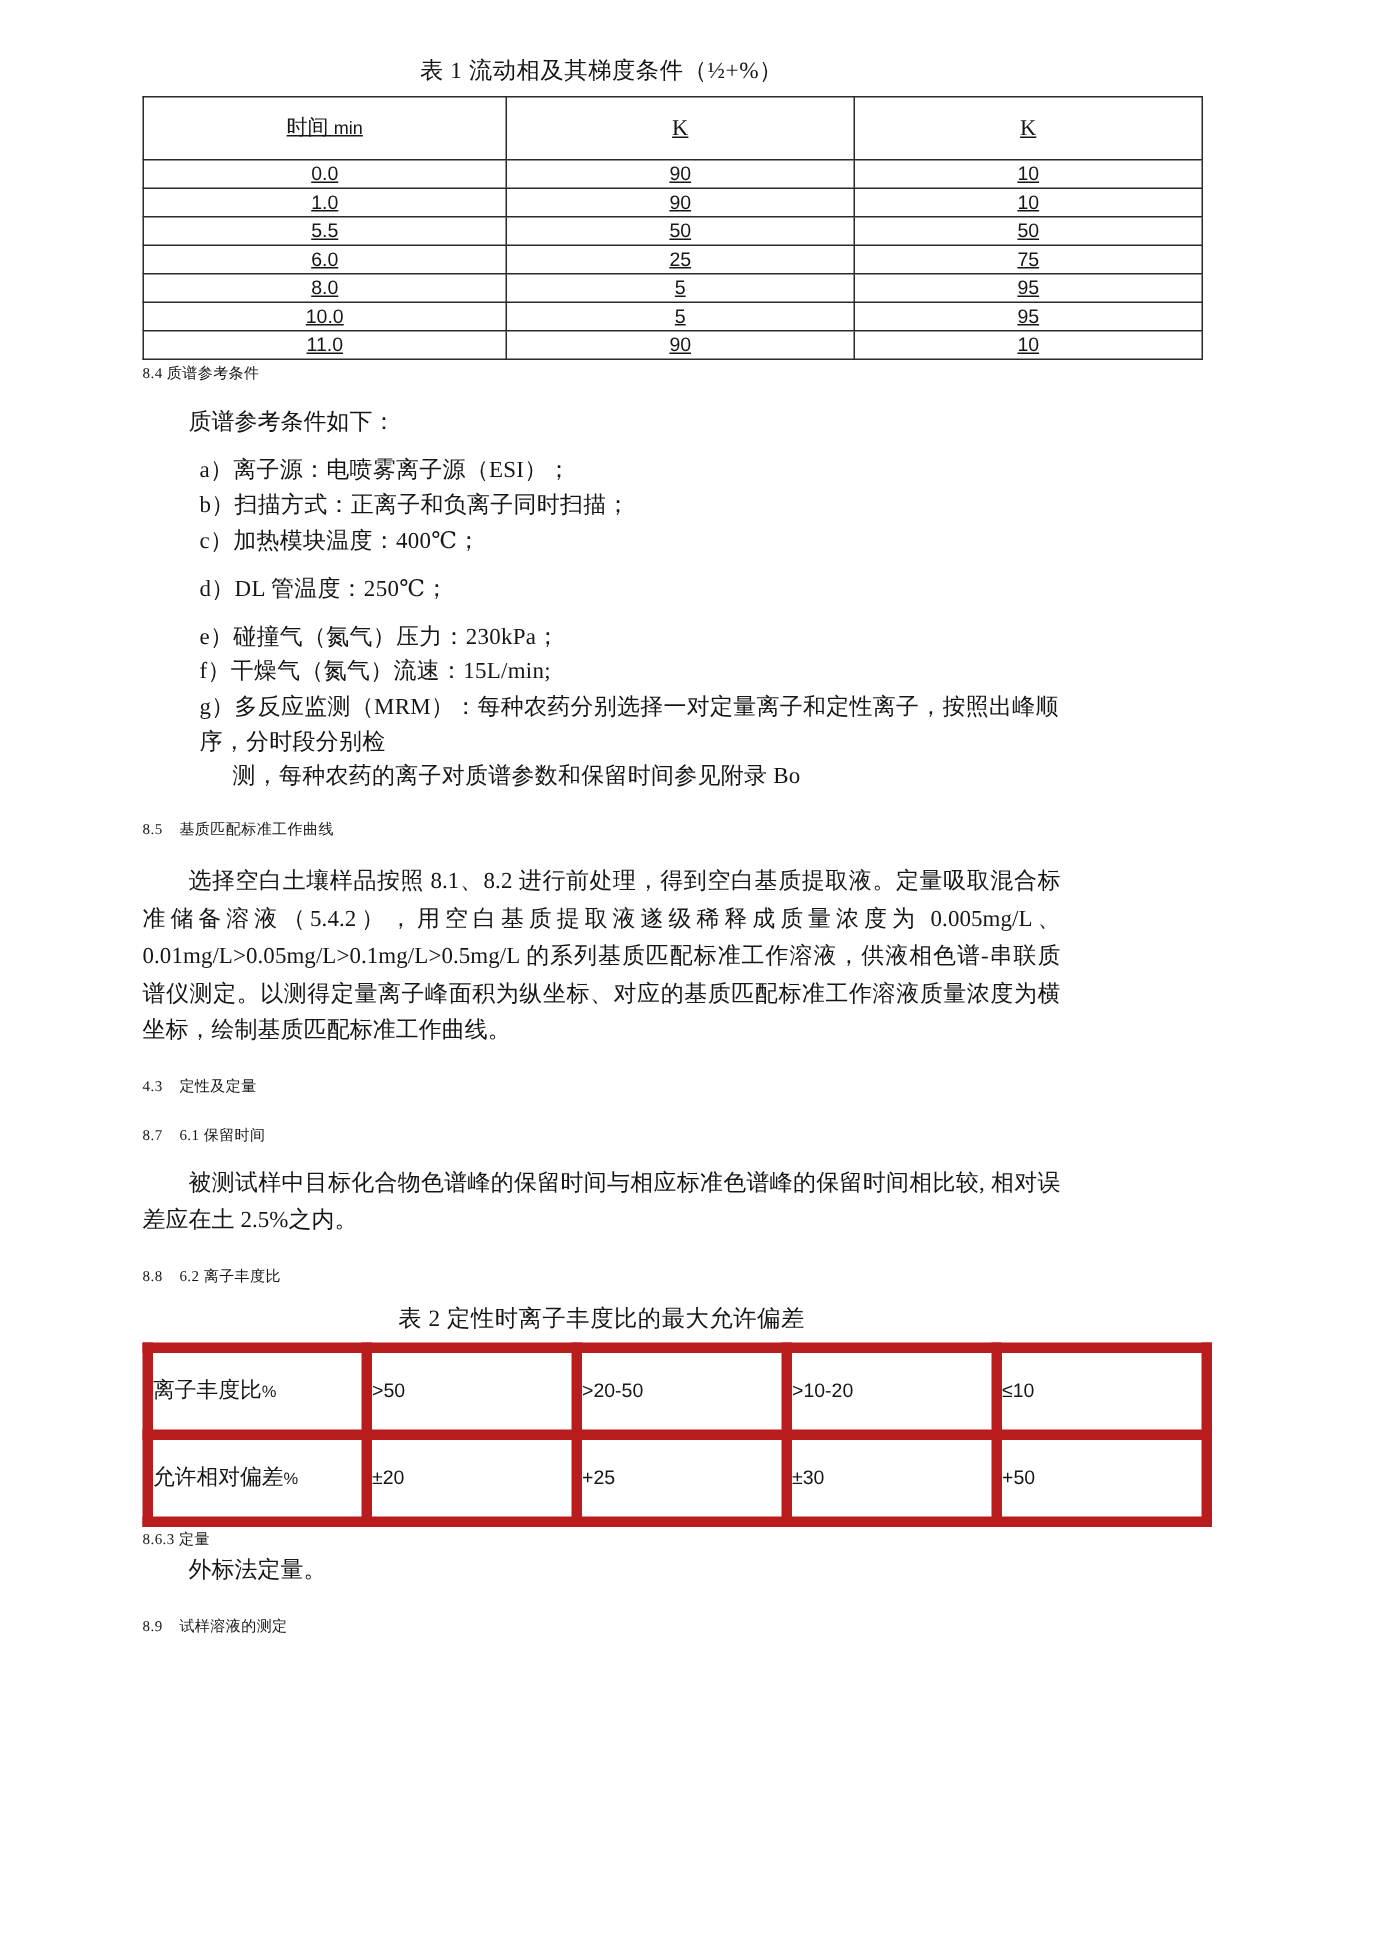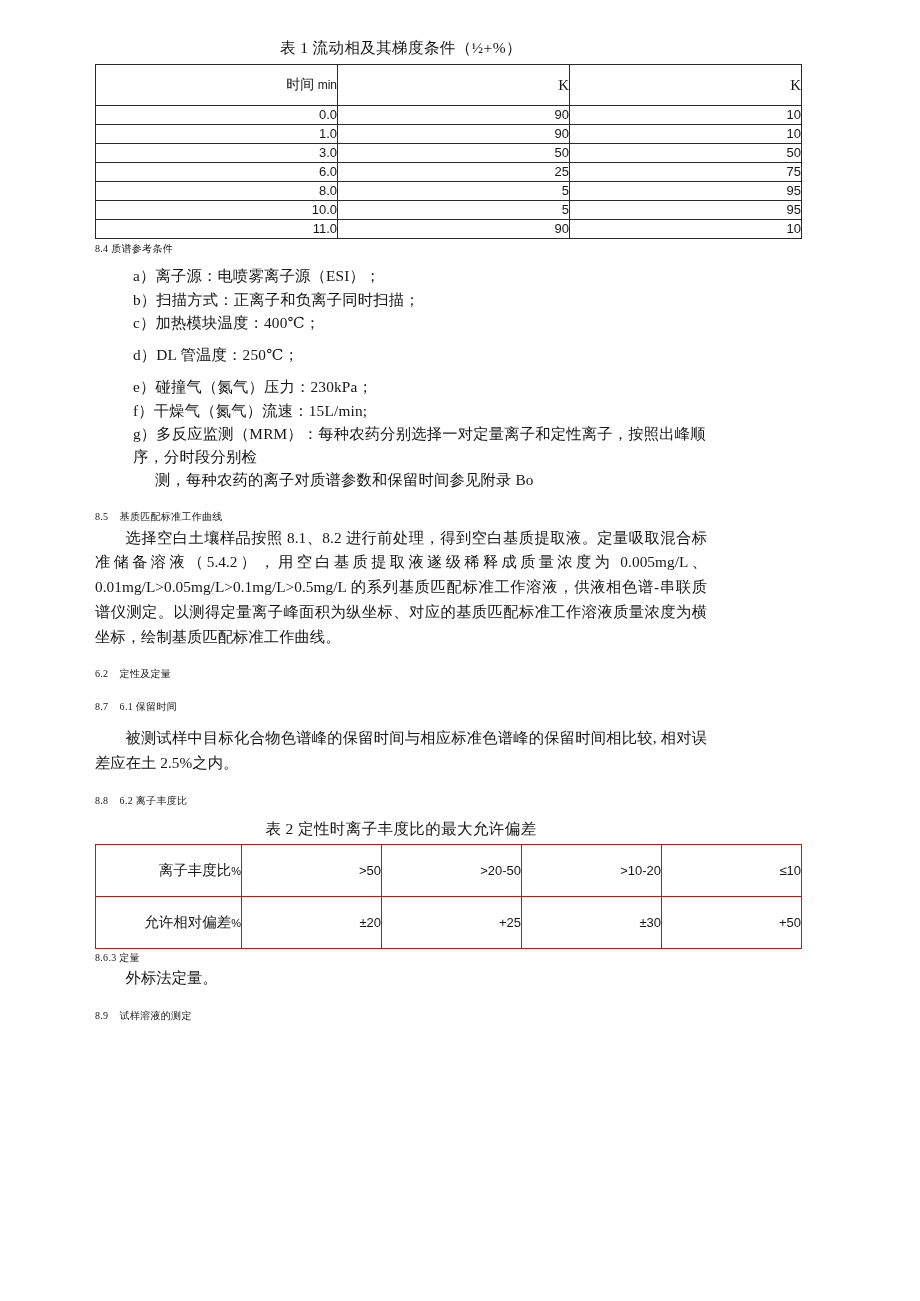--- a/index.html
+++ b/index.html
@@ -74,49 +74,50 @@
   
   table {
     border-collapse: collapse;
     width: 706px;
     margin: 0 auto;
     table-layout: fixed;
   }
   .t1 { margin-top: 5px; }
   .t1 td, .t1 th {
     border: 1px solid #2a2a2a;
-    text-align: right;
+    text-align: center;
     font-size: 13px;
     font-weight: normal;
     font-family: "Liberation Sans", sans-serif;
     padding: 0;
     height: 18px;
     line-height: 18px;
+    text-decoration: underline;
   }
   .t1 thead th {
     height: 40px;
     line-height: 40px;
     font-family: "Liberation Serif", serif;
     font-size: 15px;
   }
   .t1 thead th.h-time {
     font-size: 14px;
   }
   .t1 thead th.h-time .unit {
     font-family: "Liberation Sans", sans-serif;
     font-size: 12px;
   }
   .t1 col.c1 { width: 242px; }
   .t1 col.c2 { width: 232px; }
   .t1 col.c3 { width: 232px; }
 
   .t2 { margin-top: 4px; }
   .t2 td {
-    border: 1px solid #b91c1c;
-    text-align: right;
+    border: 7px solid #b91c1c;
+    text-align: left;
     font-size: 13px;
     font-family: "Liberation Sans", sans-serif;
     padding: 0;
     height: 50px;
     line-height: 50px;
   }
   .t2 td.rowhead {
     font-family: "Liberation Serif", serif;
     font-size: 14.5px;
   }
@@ -152,21 +153,21 @@
         <td>0.0</td>
         <td>90</td>
         <td>10</td>
       </tr>
       <tr>
         <td>1.0</td>
         <td>90</td>
         <td>10</td>
       </tr>
       <tr>
-        <td>3.0</td>
+        <td>5.5</td>
         <td>50</td>
         <td>50</td>
       </tr>
       <tr>
         <td>6.0</td>
         <td>25</td>
         <td>75</td>
       </tr>
       <tr>
         <td>8.0</td>
@@ -181,38 +182,39 @@
       <tr>
         <td>11.0</td>
         <td>90</td>
         <td>10</td>
       </tr>
     </tbody>
   </table>
 
   <div class="section-head" style="margin-top:2px;">8.4 质谱参考条件</div>
 
+  <div class="para para-indent" style="margin-top:12px;">质谱参考条件如下：</div>
 
   <ul class="list" style="margin-top:7px;">
     <li class="list-item">a）离子源：电喷雾离子源（ESI）；</li>
     <li class="list-item">b）扫描方式：正离子和负离子同时扫描；</li>
     <li class="list-item">c）加热模块温度：400℃；</li>
     <li class="list-item loose">d）DL 管温度：250℃；</li>
     <li class="list-item loose">e）碰撞气（氮气）压力：230kPa；</li>
     <li class="list-item">f）干燥气（氮气）流速：15L/min;</li>
     <li class="list-item wrap">
       <span>g）多反应监测（MRM）：每种农药分别选择一对定量离子和定性离子，按照出峰顺序，分时段分别检</span>
       <span class="cont">测，每种农药的离子对质谱参数和保留时间参见附录 Bo</span>
     </li>
   </ul>
 
   <div class="section-head sec-gap">8.5    基质匹配标准工作曲线</div>
-  <div class="para para-indent" style="margin-top:1px;">选择空白土壤样品按照 8.1、8.2 进行前处理，得到空白基质提取液。定量吸取混合标准储备溶液（5.4.2），用空白基质提取液遂级稀释成质量浓度为 0.005mg/L、0.01mg/L&gt;0.05mg/L&gt;0.1mg/L&gt;0.5mg/L 的系列基质匹配标准工作溶液，供液相色谱-串联质谱仪测定。以测得定量离子峰面积为纵坐标、对应的基质匹配标准工作溶液质量浓度为横坐标，绘制基质匹配标准工作曲线。</div>
-
-  <div class="section-head sec-gap">6.2    定性及定量</div>
+  <div class="para para-indent" style="margin-top:14px;">选择空白土壤样品按照 8.1、8.2 进行前处理，得到空白基质提取液。定量吸取混合标准储备溶液（5.4.2），用空白基质提取液遂级稀释成质量浓度为 0.005mg/L、0.01mg/L&gt;0.05mg/L&gt;0.1mg/L&gt;0.5mg/L 的系列基质匹配标准工作溶液，供液相色谱-串联质谱仪测定。以测得定量离子峰面积为纵坐标、对应的基质匹配标准工作溶液质量浓度为横坐标，绘制基质匹配标准工作曲线。</div>
+
+  <div class="section-head sec-gap">4.3    定性及定量</div>
 
   <div class="section-head sec-gap">8.7    6.1 保留时间</div>
   <div class="para para-indent" style="margin-top:11px;">被测试样中目标化合物色谱峰的保留时间与相应标准色谱峰的保留时间相比较, 相对误差应在土 2.5%之内。</div>
 
   <div class="section-head sec-gap">8.8    6.2 离子丰度比</div>
 
   <div class="table-caption" style="margin-top:8px;">表 2 定性时离子丰度比的最大允许偏差</div>
 
   <table class="t2">
     <colgroup>

